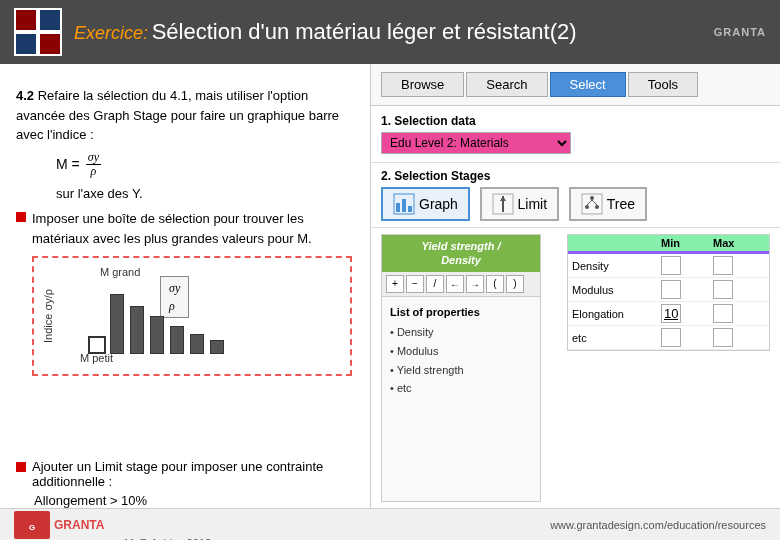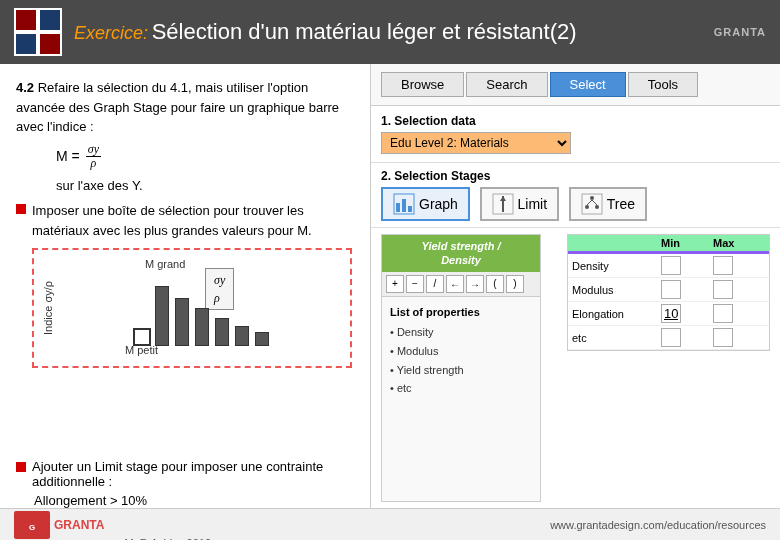--- a/index.html
+++ b/index.html
@@ -39,20 +39,21 @@
       display: flex;
       height: calc(540px - 64px - 32px);
     }
 
     
     .left-panel {
       flex: 0 0 370px;
       padding: 14px 16px 10px 16px;
       font-size: 13px;
       line-height: 1.5;
+      margin-top: 8px;
     }
     .left-panel .section-num {
       font-weight: bold;
     }
     .formula-line {
       display: flex;
       align-items: center;
       gap: 6px;
       margin: 6px 0 6px 40px;
     }
@@ -78,21 +79,20 @@
       border: 2px dashed #e55;
       margin: 8px 0 8px 16px;
       padding: 4px 6px;
       position: relative;
       width: 320px;
       height: 120px;
     }
     .diagram-box-inner {
       display: flex;
       height: 100%;
-      gap: 45px;
     }
     .diagram-y-label {
       writing-mode: vertical-rl;
       transform: rotate(180deg);
       font-size: 11px;
       color: #333;
       text-align: center;
       flex-shrink: 0;
       width: 20px;
     }
@@ -220,21 +220,21 @@
       margin-bottom: 4px;
       font-size: 12px;
     }
     .dropdown-row {
       display: flex;
       align-items: center;
       gap: 4px;
     }
     .dropdown-select {
       border: 1px solid #aaa;
-      background: #fdba74;
+      background: #ec4899;
       font-size: 12px;
       padding: 2px 4px;
       width: 190px;
     }
 
     
     .stages-area {
       padding: 6px 10px;
       border-bottom: 1px solid #ddd;
     }

